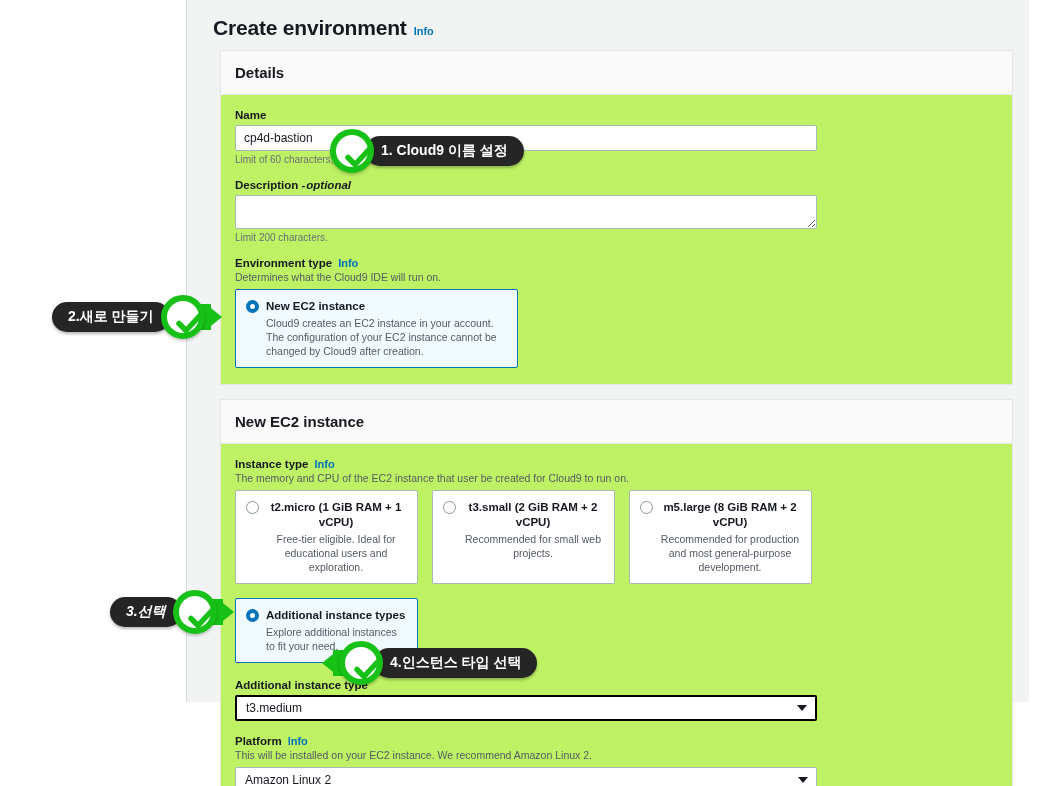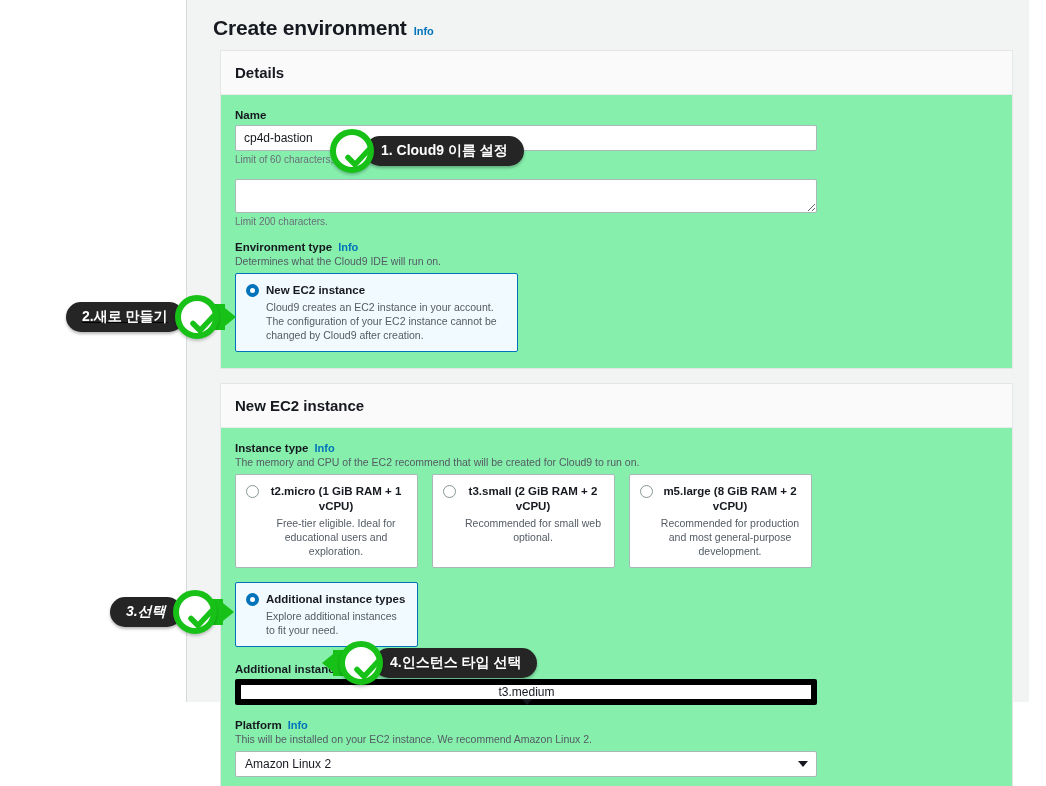--- a/index.html
+++ b/index.html
@@ -35,21 +35,21 @@
     color: #16191f;
     letter-spacing: -0.2px;
   }
   .info-link {
     font-size: 11px;
     color: #0073bb;
     font-weight: bold;
   }
   .panel {
     margin: 0 16px 14px 33px;
-    background: #86efac;
+    background: #bef264;
     border: 1px solid #e4e6e7;
     border-radius: 1px;
   }
   .panel-header {
     background: #fafafa;
     border-bottom: 1px solid #e9ebed;
     padding: 13px 16px 13px 14px;
   }
   .panel-header h2 {
     margin: 0;
@@ -139,21 +139,21 @@
   .tile-w3 { width: 183px; min-height: 89px; text-align: center; }
   .tile-extra { width: 183px; }
 
   .selectbox {
     height: 26px;
     display: flex;
     align-items: center;
     justify-content: space-between;
     padding: 0 8px 0 9px;
   }
-  .selectbox.focus { border: 6px solid #000000; flex-direction: column; }
+  .selectbox.focus { border: 2px solid #000000; }
   .caret {
     width: 0; height: 0;
     border-left: 5px solid transparent;
     border-right: 5px solid transparent;
     border-top: 6px solid #16191f;
   }
 
   
   .callout {
     position: absolute;
@@ -219,20 +219,24 @@
 
         <div class="field">
           <div class="label">
             <span>Name</span>
           </div>
           <input class="txt" type="text" value="cp4d-bastion" style="">
           <div class="hint">Limit of 60 characters, alphanumeric, and unique per user.</div>
         </div>
 
         <div class="field">
+          <div class="label">
+            <span>Description - </span>
+            <em style="margin-left:-5px">optional</em>
+          </div>
           <textarea class="txt" style=""></textarea>
           <div class="hint">Limit 200 characters.</div>
         </div>
 
         <div class="field">
           <div class="label">
             <span>Environment type</span>
             <span class="info-link">Info</span>
           </div>
           <div class="sublabel">Determines what the Cloud9 IDE will run on.</div>
@@ -257,37 +261,37 @@
       <div class="panel-header">
         <h2>New EC2 instance</h2>
       </div>
       <div class="panel-body">
 
         <div class="field">
           <div class="label">
             <span>Instance type</span>
             <span class="info-link">Info</span>
           </div>
-          <div class="sublabel">The memory and CPU of the EC2 recommend that will be created for Cloud9 to run on.</div>
+          <div class="sublabel">The memory and CPU of the EC2 instance that user be created for Cloud9 to run on.</div>
 
           <div class="tiles">
             <div class="tile tile-w3">
               <div class="row">
                 <span class="radio"></span>
                 <span class="tile-title">t2.micro (1 GiB RAM + 1 vCPU)</span>
               </div>
               <div class="tile-desc">Free-tier eligible. Ideal for educational users and exploration.</div>
             </div>
 
             <div class="tile tile-w3">
               <div class="row">
                 <span class="radio"></span>
                 <span class="tile-title">t3.small (2 GiB RAM + 2 vCPU)</span>
               </div>
-              <div class="tile-desc">Recommended for small web optional.</div>
+              <div class="tile-desc">Recommended for small web projects.</div>
             </div>
 
             <div class="tile tile-w3">
               <div class="row">
                 <span class="radio"></span>
                 <span class="tile-title">m5.large (8 GiB RAM + 2 vCPU)</span>
               </div>
               <div class="tile-desc">Recommended for production and most general-purpose development.</div>
             </div>
           </div>
@@ -331,21 +335,21 @@
 
   <div class="callout ov-pill-right" style="left:330px; top:129px;">
     <span class="badge">
       <svg width="46" height="46" viewBox="0 0 46 46">
         <path d="M13 23.5 L20 30.5 L33.5 16" stroke="#17c117" stroke-width="5.5" fill="none" stroke-linecap="round" stroke-linejoin="round"></path>
       </svg>
     </span>
     <span class="pill">1. Cloud9 이름 설정</span>
   </div>
 
-  <div class="callout ov-pill-left" style="left:66px; top:295px;text-decoration:underline;">
+  <div class="callout ov-pill-left" style="left:52px; top:295px;">
     <span class="pill">2.새로 만들기</span>
     <span class="badge">
       <svg width="46" height="46" viewBox="0 0 46 46">
         <path d="M13 23.5 L20 30.5 L33.5 16" stroke="#17c117" stroke-width="5.5" fill="none" stroke-linecap="round" stroke-linejoin="round"></path>
       </svg>
     </span>
     <span class="nub-r"></span>
     <span class="arrow-r"></span>
   </div>
 

